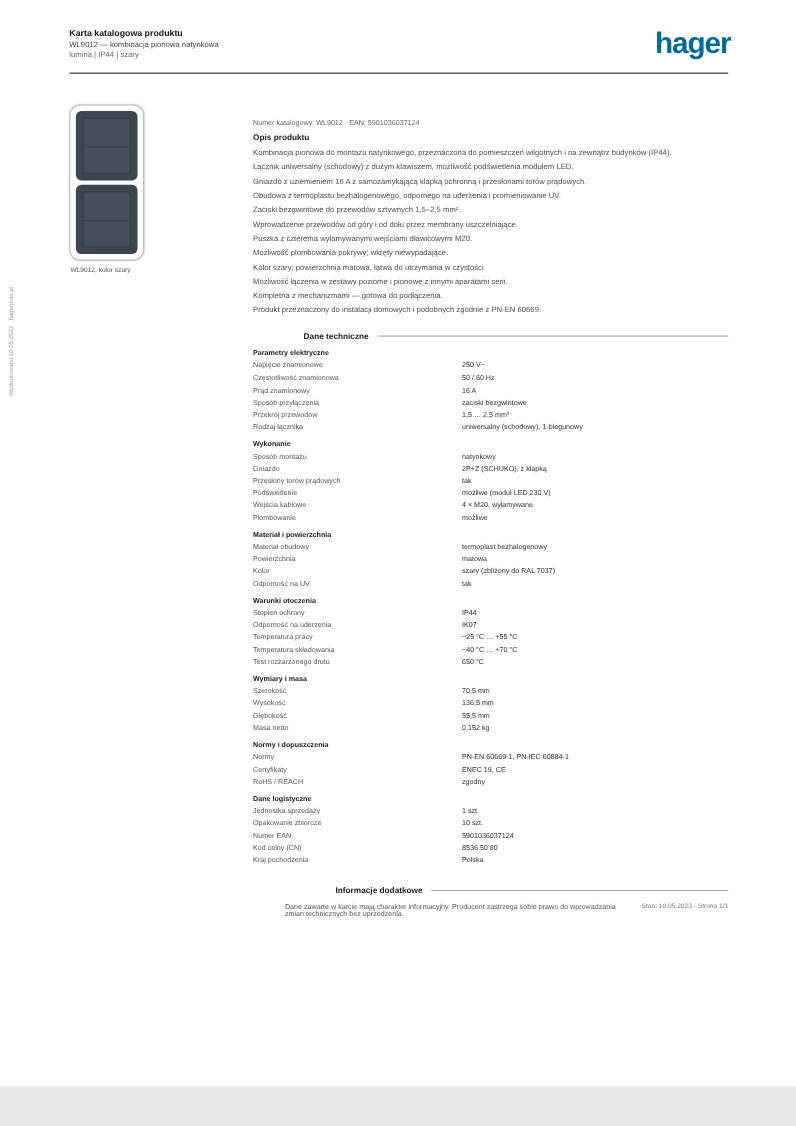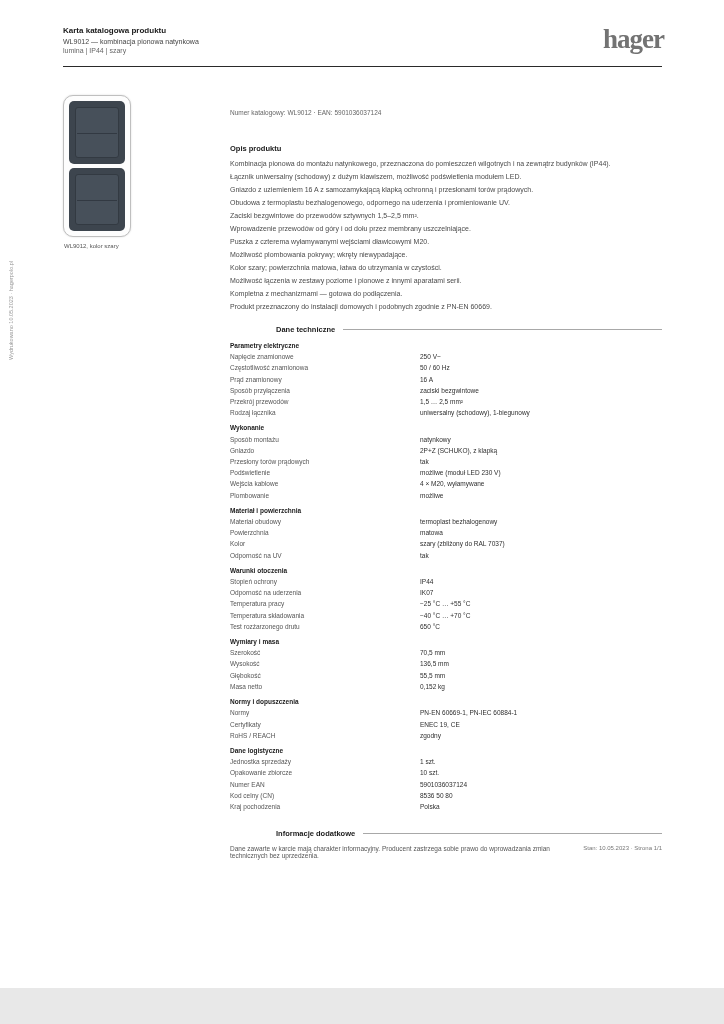--- a/index.html
+++ b/index.html
@@ -29,36 +29,36 @@
   .module .seam { position:absolute; left:8px; right:8px; top:50%; border-top:1px solid #323942; }
   .figure-caption { position:absolute; left:64px; top:243px; font-size:6px; color:#555; }
   .side-note { position:absolute; left:8px; top:360px; transform:rotate(-90deg);
                transform-origin:0 0; font-size:5.5px; color:#9a9a9a; white-space:nowrap; }
 
   
   .main { position:absolute; left:230px; top:95px; width:432px; }
   .title { font-size:9.5px; font-weight:bold; color:#111; line-height:13px; }
   .subtitle { font-size:6.5px; color:#666; margin-top:14px; }
 
-  .features-heading { margin-top:28px; font-size:7.5px; font-weight:bold; color:#1a1a1a; }
+  .features-heading { margin-top:4px; font-size:7.5px; font-weight:bold; color:#1a1a1a; }
   .features-list { margin-top:6px; }
   .feature-line { font-size:7px; color:#4a4a4a; line-height:9px; margin-bottom:4px; }
 
   .section { margin-top:14px; }
   .section-head { display:flex; align-items:center; gap:8px; }
   .section-title { font-size:7.5px; font-weight:bold; color:#1a1a1a; white-space:nowrap;padding-left:46px; }
   .section-rule { flex:1; border-top:1px solid #a8a8a8; }
   .spec-rows { margin-top:8px; }
   .spec-row { display:flex; font-size:6.5px; line-height:8.2px; margin-bottom:3px; }
   .spec-row .label { width:190px; flex-shrink:0; color:#555; }
   .spec-row .value { color:#2e2e2e; }
   .spec-row.group-row { margin-top:7px; }
   .spec-row.group-row .label { width:auto; font-weight:bold; color:#1a1a1a; }
 
-  .notes { margin-top:18px; }
+  .notes { margin-top:18px;margin-left:29px; }
   .note-row { display:flex; justify-content:space-between; margin-top:7px; }
   .note-text { font-size:6.5px; color:#555; }
   .note-meta { font-size:6px; color:#777; white-space:nowrap; margin-left:12px; }
 
   
   .footer { position:absolute; left:55px; right:0; top:993px; height:17px;
             background:#14171c; display:flex; align-items:center; }
   .site-box { position:absolute; left:2px; top:2px; height:13px; background:#ffffff;
               border:1px solid #c9c9c9; display:flex; align-items:center;
               padding:0 7px; font-size:7px; font-weight:bold; color:#14171c;
@@ -74,21 +74,21 @@
 </head>
 <body>
 
 <div class="page">
 
   <div class="doc-info">
     <div class="doc-line1">Karta katalogowa produktu</div>
     <div class="doc-line2">WL9012 — kombinacja pionowa natynkowa</div>
     <div class="doc-line3">lumina | IP44 | szary</div>
   </div>
-  <div class="logo" style="color: #737373; font-family: Liberation Serif, serif;">hager</div>
+  <div class="logo" style="color: #0369a1;">hager</div>
   <div class="header-rule"></div>
 
   <div class="figure">
     <div class="module">
       <div class="rocker"></div>
       <div class="seam"></div>
     </div>
     <div class="module">
       <div class="rocker"></div>
       <div class="seam"></div>

